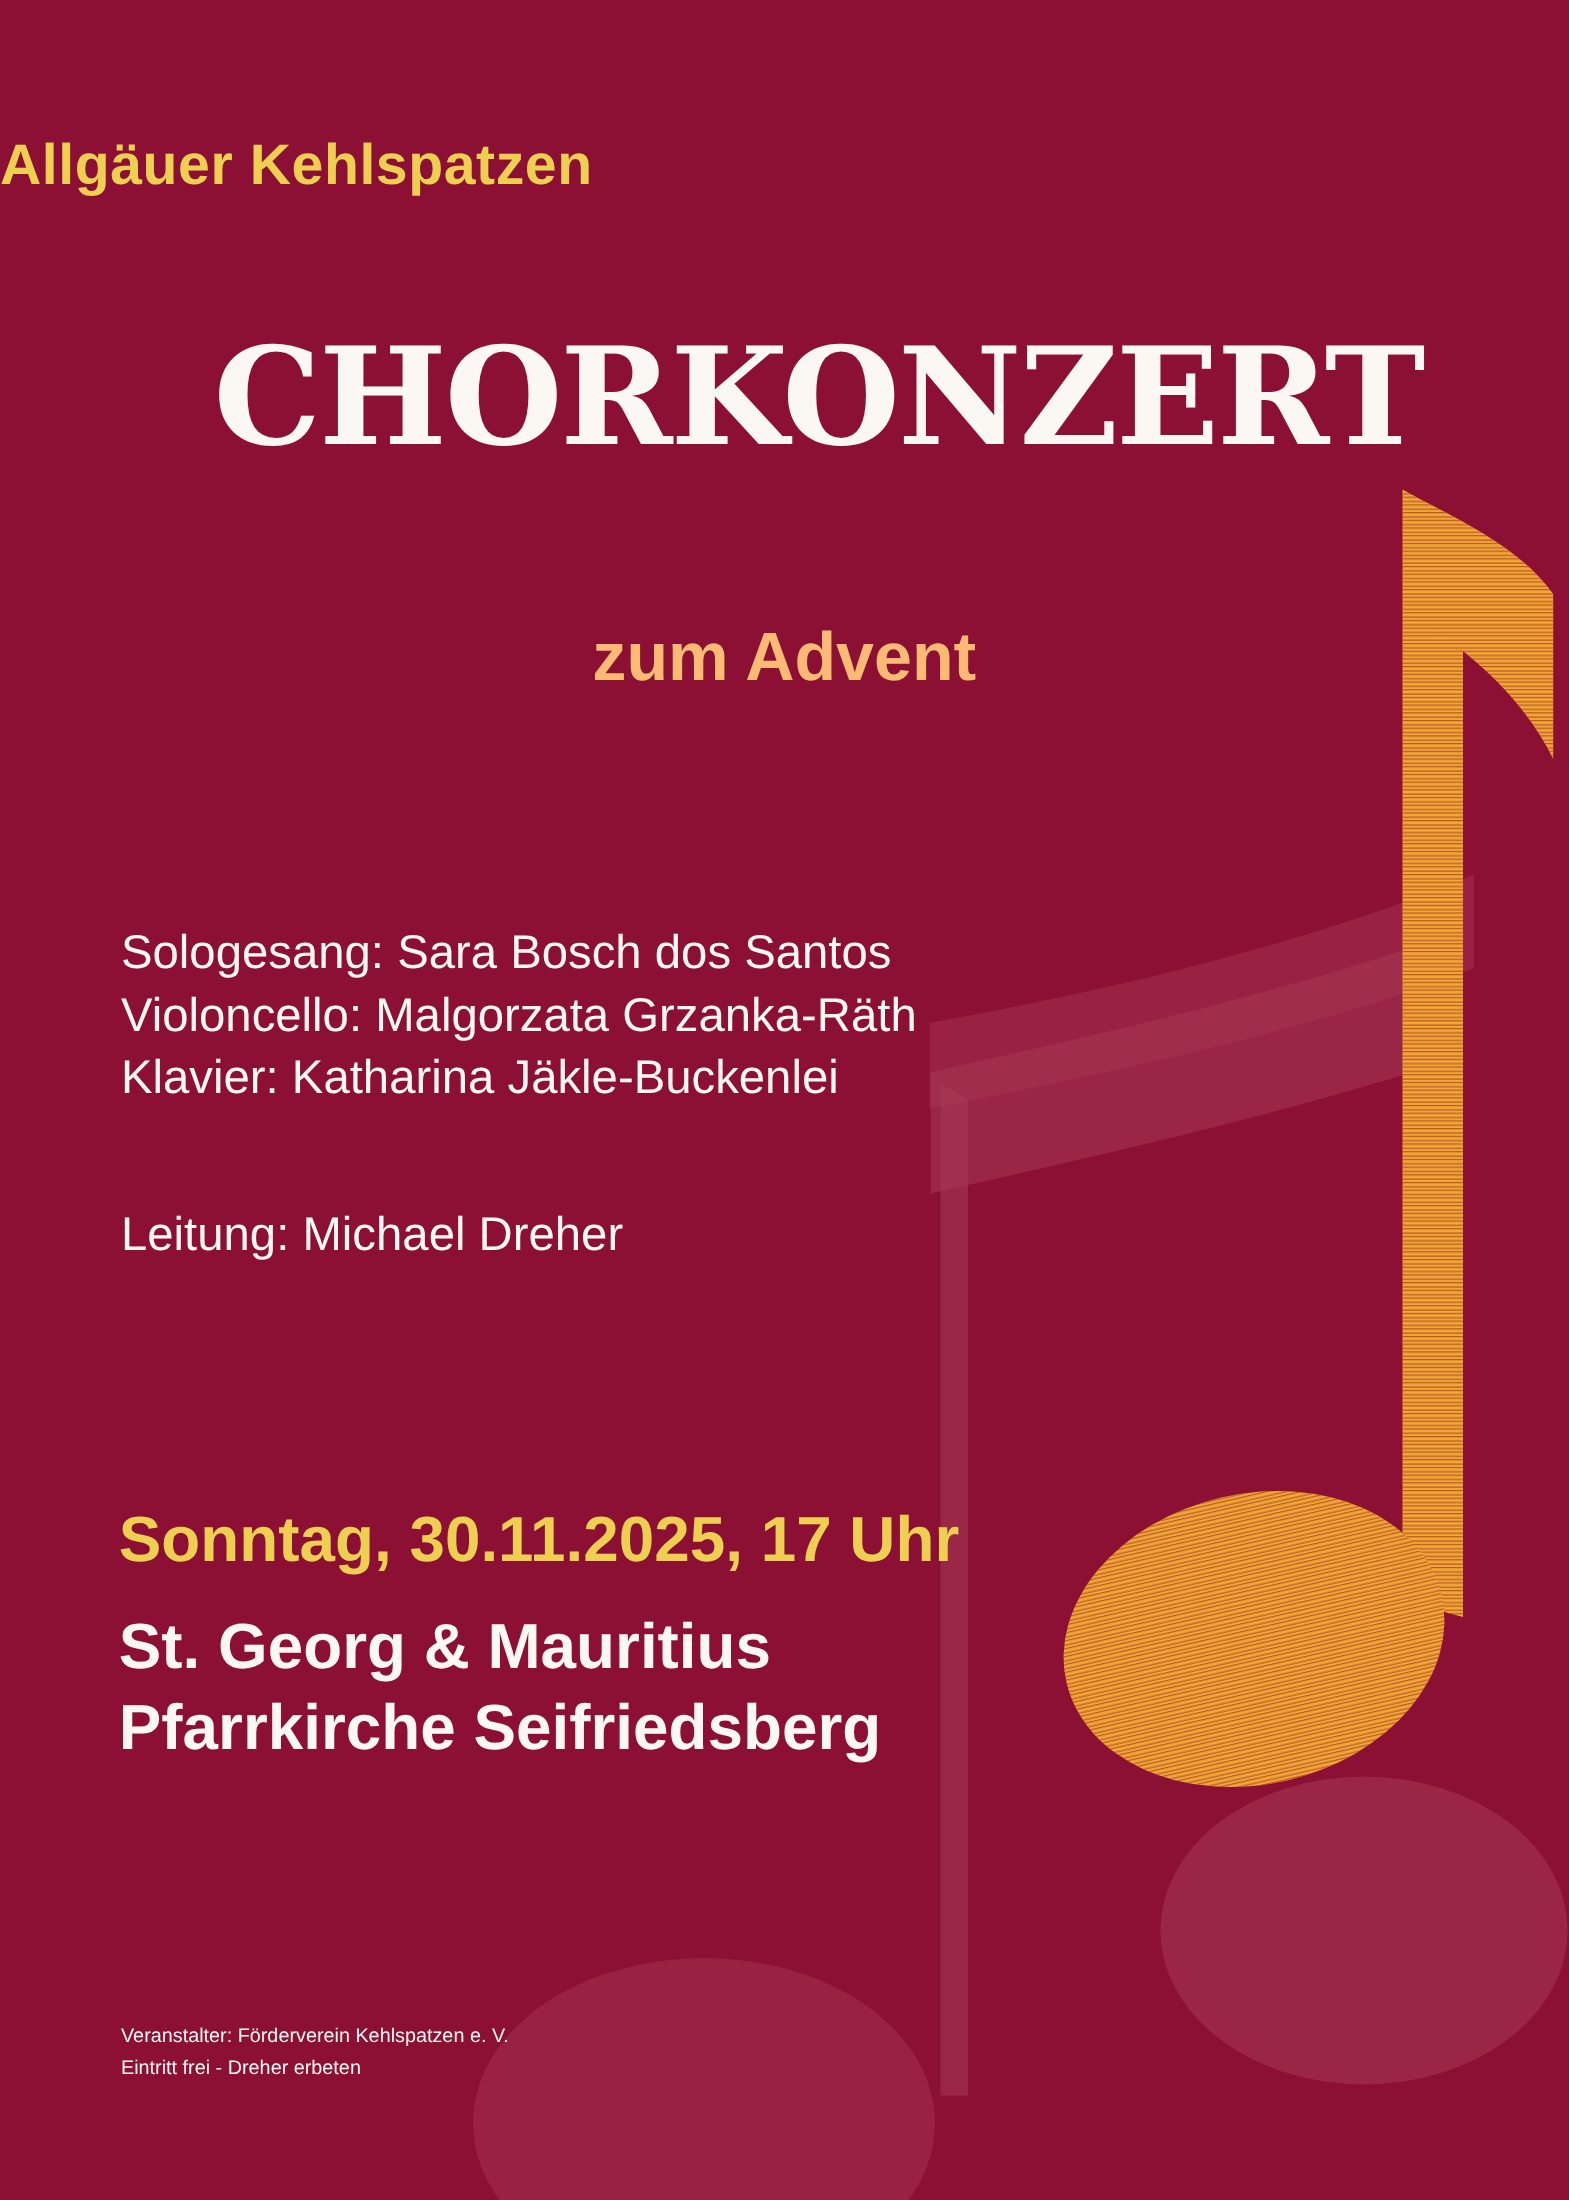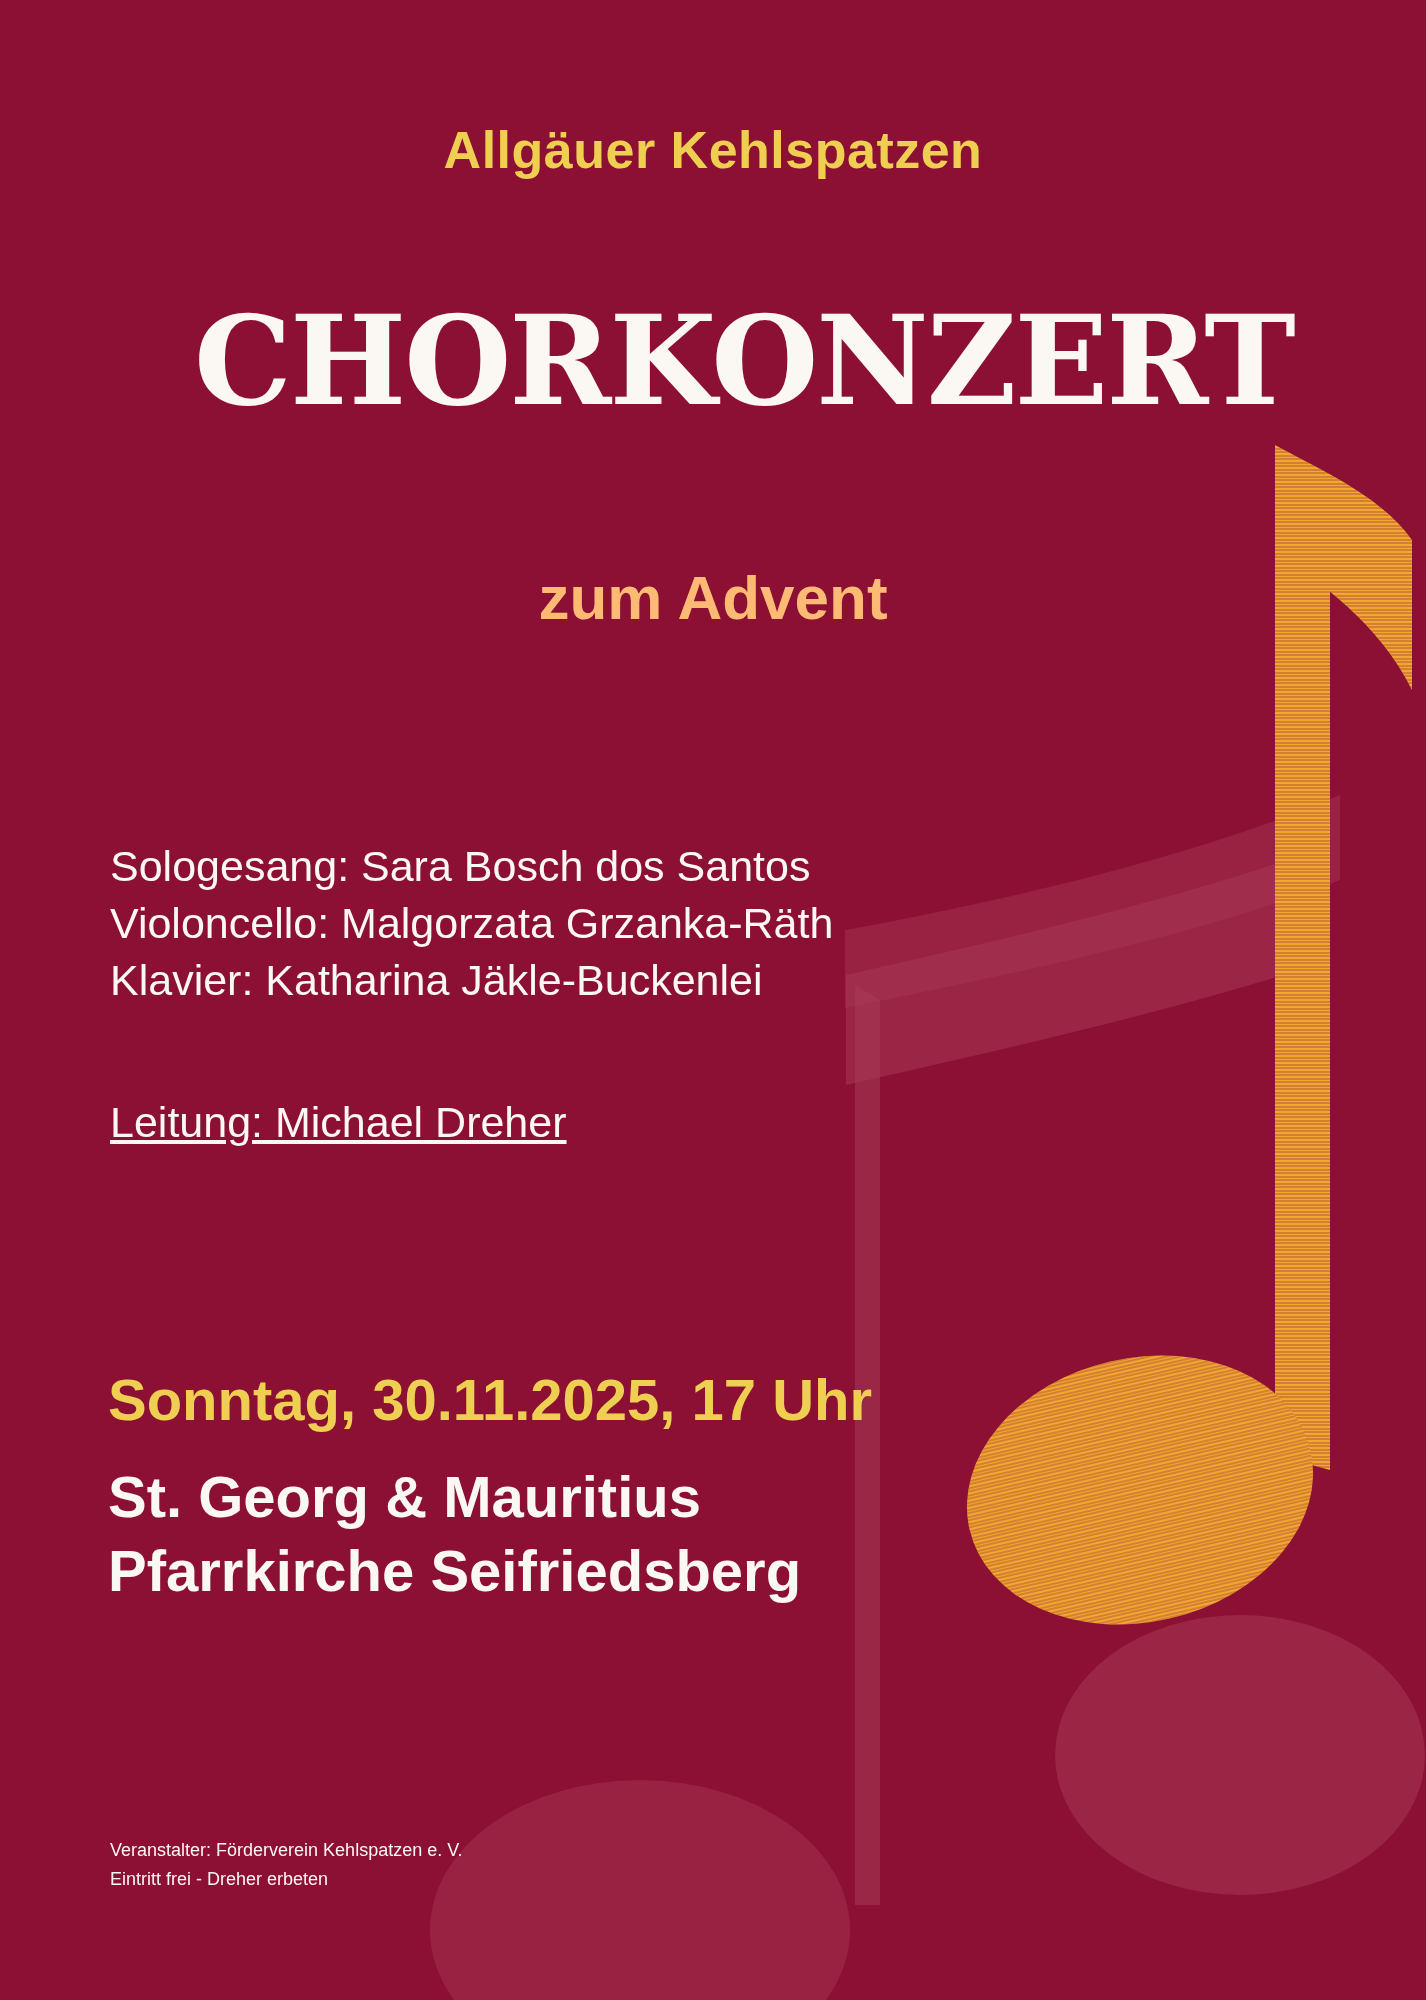--- a/index.html
+++ b/index.html
@@ -30,21 +30,21 @@
     height: 2000px;
     pointer-events: none;
   }
 
   
   .ensemble {
     position: absolute;
     top: 120px;
     left: 0;
     width: 1426px;
-    text-align: center;
+    text-align: left;
     color: #efcf52;
     font-size: 52px;
     font-weight: 600;
     letter-spacing: 0.5px;
   }
 
   .title {
     position: absolute;
     top: 255px;
     left: 0;
@@ -88,21 +88,20 @@
   .credits .line { white-space: nowrap; }
 
   .conductor {
     position: absolute;
     top: 1098px;
     left: 110px;
     color: #fbf7f2;
     font-size: 43px;
     font-weight: 500;
     white-space: nowrap;
-    text-decoration: underline;
   }
 
   .datetime {
     position: absolute;
     top: 1366px;
     left: 108px;
     color: #efcf52;
     font-size: 58px;
     font-weight: 600;
     white-space: nowrap;

